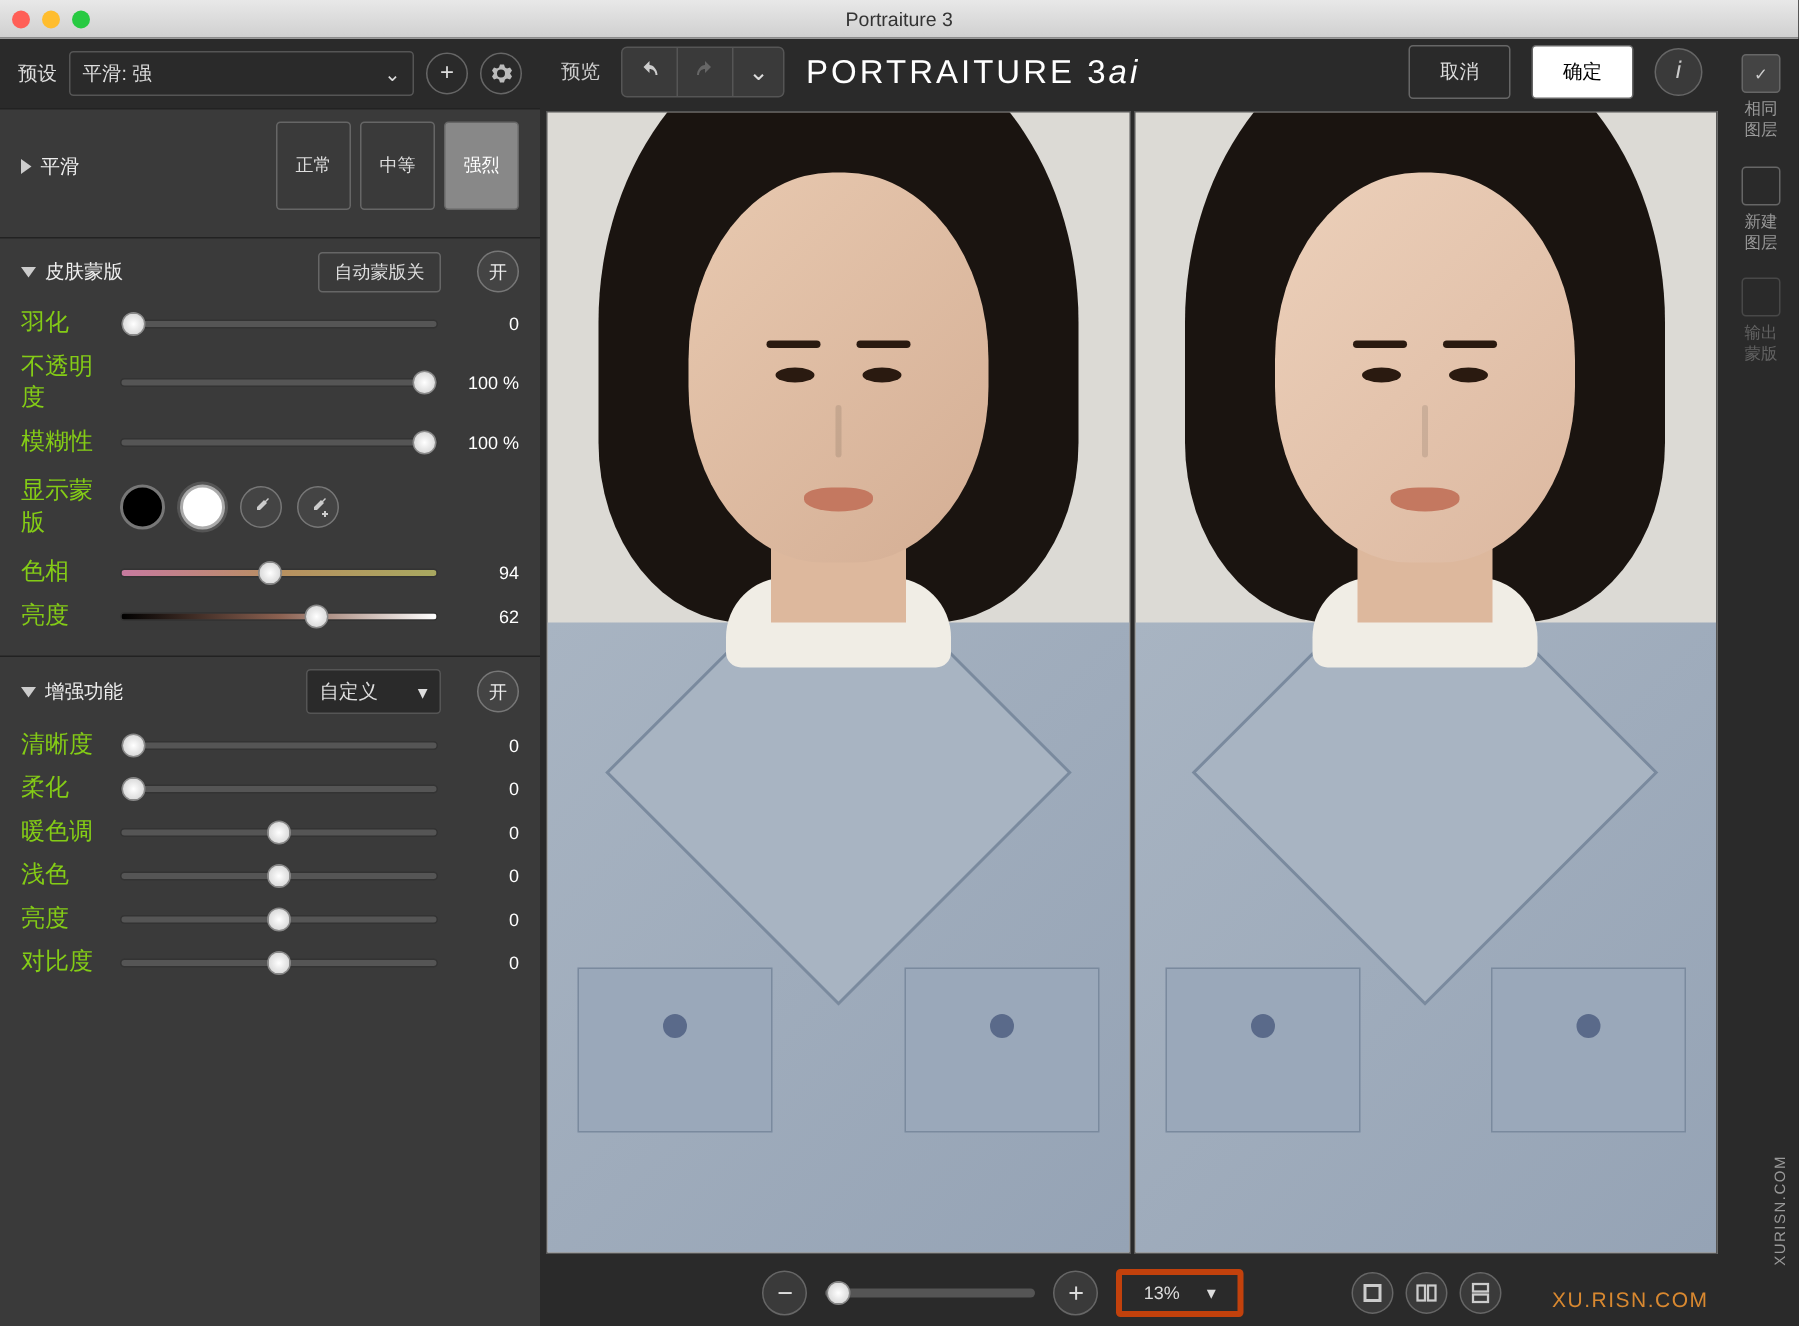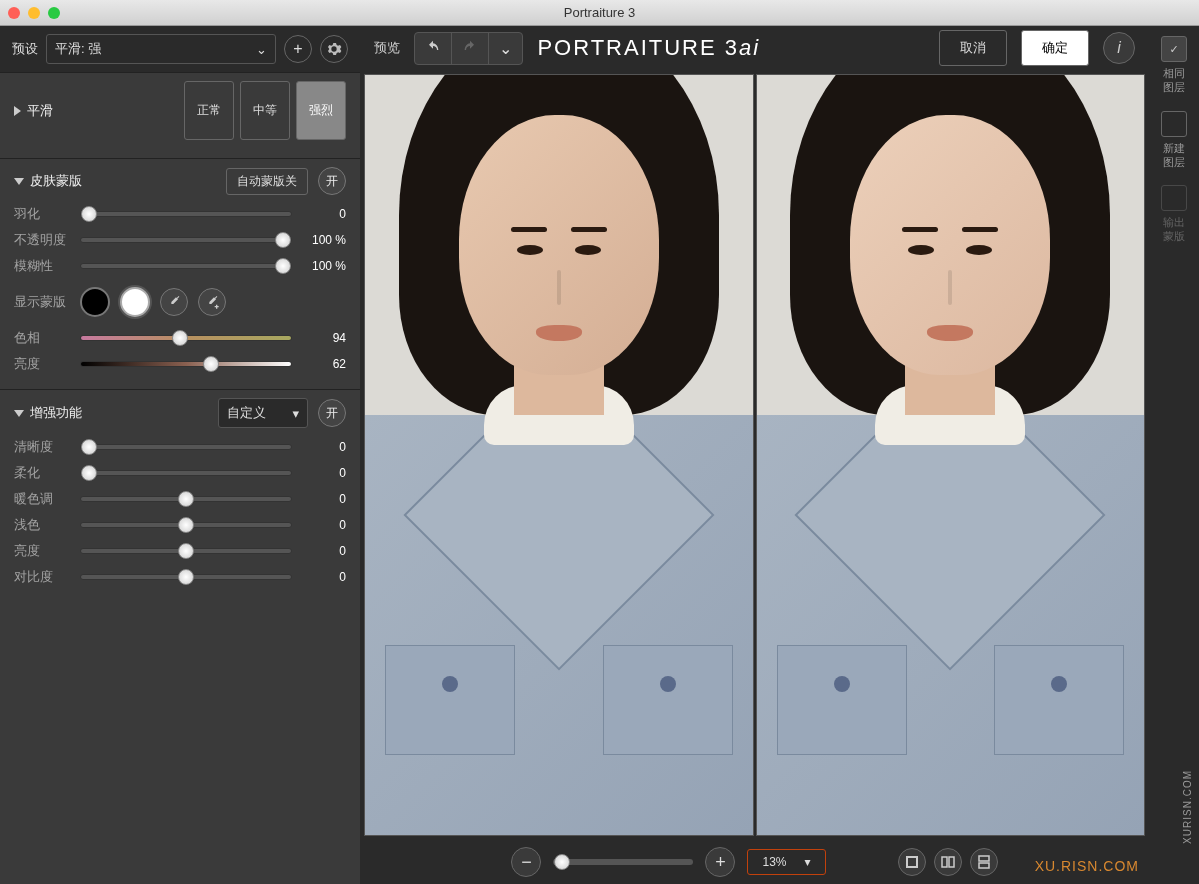--- a/index.html
+++ b/index.html
@@ -9,32 +9,32 @@
 .tl{width:12px;height:12px;border-radius:50%}
 .tl.r{background:#ff5f57}.tl.y{background:#ffbd2e}.tl.g{background:#28ca42}
 .window-title{position:absolute;left:50%;transform:translateX(-50%);font-size:13px;color:#333}
 .app{display:flex;height:858px;background:#2a2a2a}
 .sidebar{width:360px;background:#3a3a3a;display:flex;flex-direction:column;color:#ccc;font-size:13px}
 .top-row{display:flex;align-items:center;padding:8px 12px;gap:8px;background:#2a2a2a}
 .label{color:#ddd;font-size:13px}
 .preset-dd{flex:1;background:#2a2a2a;border:1px solid #555;border-radius:3px;padding:5px 8px;color:#ddd;display:flex;align-items:center;justify-content:space-between;font-size:13px}
 .icon-btn{width:28px;height:28px;border-radius:50%;background:#2a2a2a;border:1px solid #666;color:#ddd;display:flex;align-items:center;justify-content:center;cursor:pointer;font-size:16px}
 .section{padding:8px 14px;border-top:1px solid #222}
-.sec-header{display:flex;align-items:center;gap:10px;margin-bottom:10px}
+.sec-header{display:flex;align-items:center;gap:24px;margin-bottom:10px}
 .sec-title{color:#eee;flex:1;display:flex;align-items:center;gap:6px}
 .tri{display:inline-block;width:0;height:0}
 .tri.right{border-top:5px solid transparent;border-bottom:5px solid transparent;border-left:7px solid #ccc}
 .tri.down{border-left:5px solid transparent;border-right:5px solid transparent;border-top:7px solid #ccc}
 .seg-btns{display:flex;gap:6px}
 .seg{border:1px solid #666;background:#3a3a3a;color:#ddd;padding:20px 12px;border-radius:3px;font-size:12px;cursor:pointer}
 .seg.active{background:#888;color:#fff}
 .toggle-btn{border:1px solid #666;background:#3a3a3a;color:#ddd;padding:4px 10px;border-radius:3px;font-size:12px;cursor:pointer}
 .round-btn{width:28px;height:28px;border-radius:50%;background:#444;border:1px solid #777;color:#eee;display:flex;align-items:center;justify-content:center;font-size:12px;cursor:pointer}
 .slider-row{display:flex;align-items:center;gap:10px;margin:8px 0}
-.slider-label{width:56px;color:#a3a3a3;font-size:13px}
+.slider-label{width:56px;color:#84cc16;font-size:16px}
 .slider-track{flex:1;height:6px;background:#555;border-radius:3px;position:relative;border:1px solid #333}
 .slider-thumb{position:absolute;width:16px;height:16px;background:radial-gradient(#fff,#ccc);border:1px solid #888;border-radius:50%;top:50%;transform:translate(-50%,-50%)}
 .slider-val{width:44px;text-align:right;color:#fff;font-size:12px}
 .mask-row{display:flex;align-items:center;gap:10px;margin:12px 0}
 .swatch{width:30px;height:30px;border-radius:50%;border:2px solid #777}
 .swatch.black{background:#000}
 .swatch.white{background:#fff;border-color:#aaa;box-shadow:0 0 0 2px #555}
 .eyedrop{width:28px;height:28px;border-radius:50%;background:#444;border:1px solid #777;display:flex;align-items:center;justify-content:center}
 .hue-track{background:linear-gradient(90deg,#c77a9f,#b89060,#a8a860)}
 .sat-track{background:linear-gradient(90deg,#888,#d89050,#e87030)}
@@ -49,21 +49,21 @@
 .brand{flex:1;color:#fff;font-size:22px;letter-spacing:2px;font-family:"Trajan Pro",serif}
 .brand i{font-style:italic;text-transform:lowercase}
 .btn{padding:8px 20px;border:1px solid #666;background:#2a2a2a;color:#ddd;border-radius:3px;font-size:13px;cursor:pointer}
 .btn.primary{background:#fff;color:#000}
 .info-btn{width:32px;height:32px;border-radius:50%;background:#3a3a3a;border:1px solid #666;color:#ccc;font-style:italic;display:flex;align-items:center;justify-content:center;font-size:16px}
 .preview-area{flex:1;display:flex;padding:4px;gap:2px;background:#2a2a2a}
 .preview-pane{flex:1;background:#dcdad5;position:relative;overflow:hidden;border:1px solid #555}
 .bottom-bar{height:44px;display:flex;align-items:center;justify-content:center;gap:12px;background:#2a2a2a}
 .zoom-btn{width:30px;height:30px;border-radius:50%;background:#3a3a3a;border:1px solid #666;color:#ddd;display:flex;align-items:center;justify-content:center;font-size:18px;cursor:pointer}
 .zoom-slider{width:140px;height:6px;background:#555;border-radius:3px;position:relative}
-.zoom-dd{border:1px solid #c2410c;background:#2a2a2a;color:#ddd;padding:5px 14px;border-radius:3px;display:flex;align-items:center;gap:18px;font-size:12px}
+.zoom-dd{border:4px solid #c2410c;background:#2a2a2a;color:#ddd;padding:5px 14px;border-radius:3px;display:flex;align-items:center;gap:18px;font-size:12px}
 .view-btns{display:flex;gap:8px;margin-left:60px}
 .view-btn{width:28px;height:28px;border-radius:50%;background:#3a3a3a;border:1px solid #666;display:flex;align-items:center;justify-content:center}
 .right-rail{width:50px;background:#2a2a2a;display:flex;flex-direction:column;align-items:center;padding-top:10px;gap:16px;color:#999;font-size:11px}
 .rail-item{display:flex;flex-direction:column;align-items:center;gap:4px}
 .rail-box{width:26px;height:26px;border:1px solid #666;border-radius:3px;display:flex;align-items:center;justify-content:center;color:#ccc}
 .rail-box.checked{background:#444}
 .rail-label{writing-mode:horizontal-tb;text-align:left;line-height:1.3}
 .watermark{position:absolute;right:6px;bottom:40px;color:#999;font-size:10px;letter-spacing:1px;writing-mode:vertical-rl;transform:rotate(180deg)}
 .watermark2{position:absolute;right:60px;bottom:10px;color:#d88830;font-size:14px;letter-spacing:1px}
 

